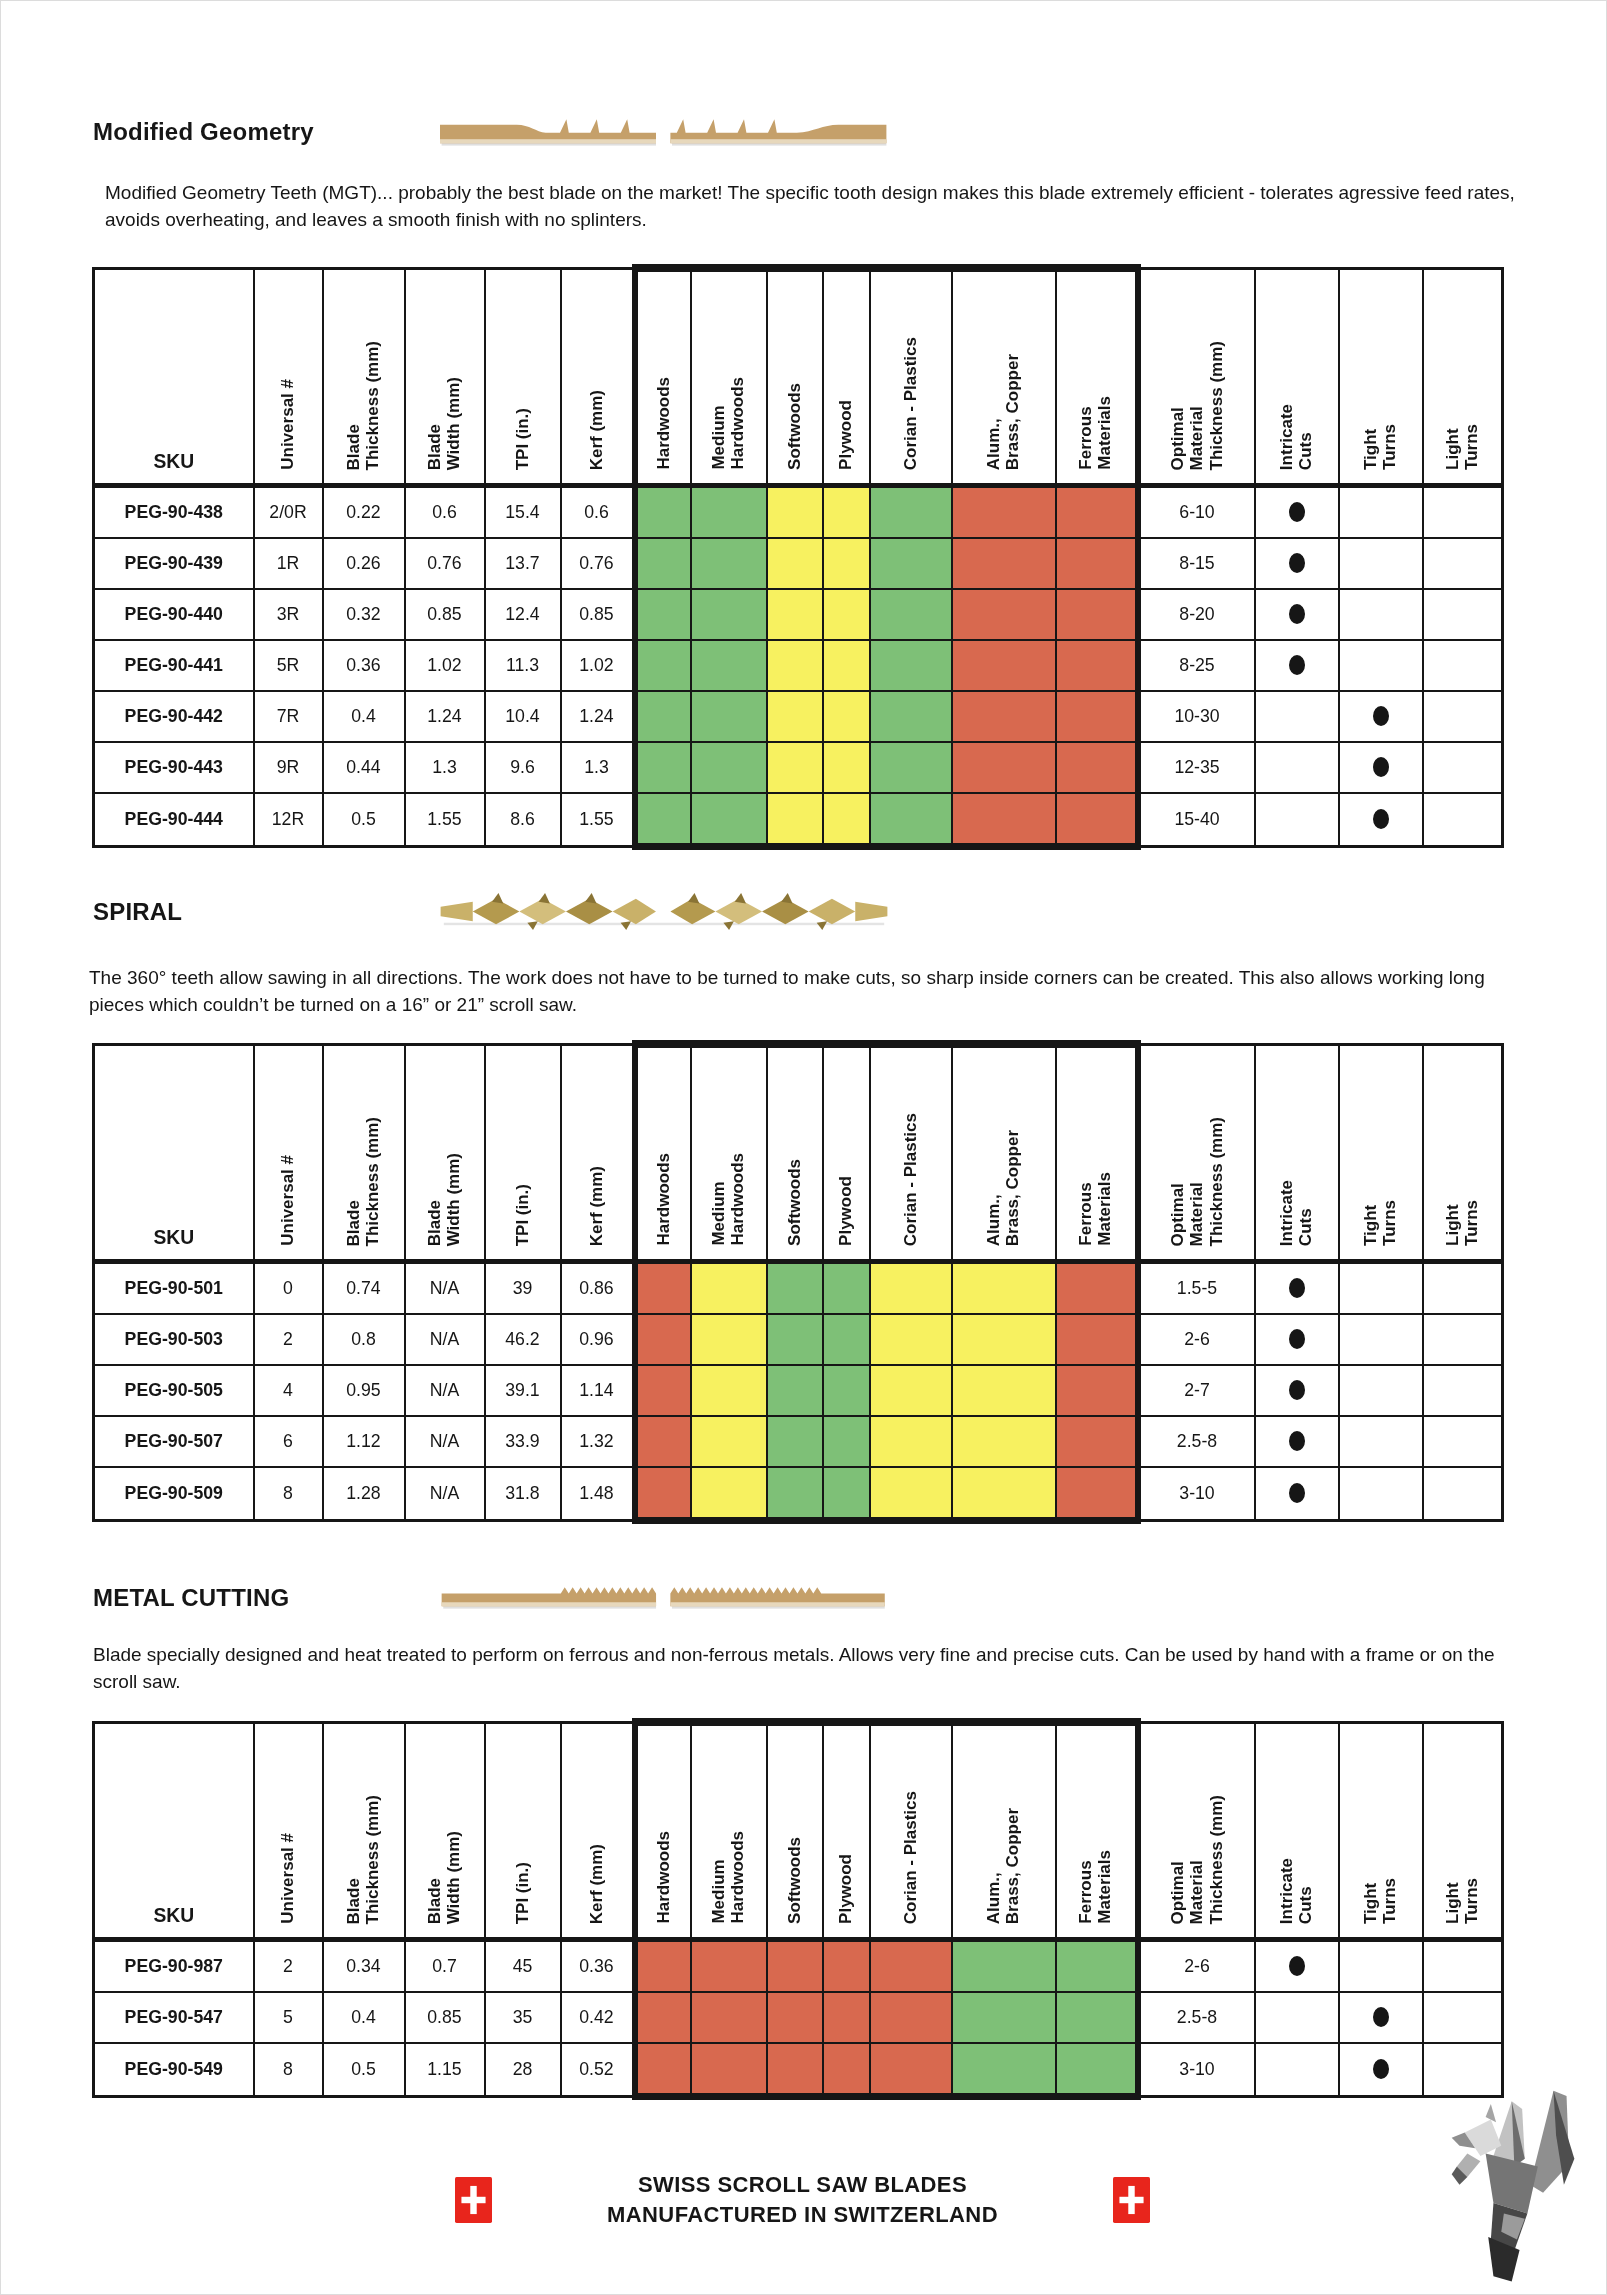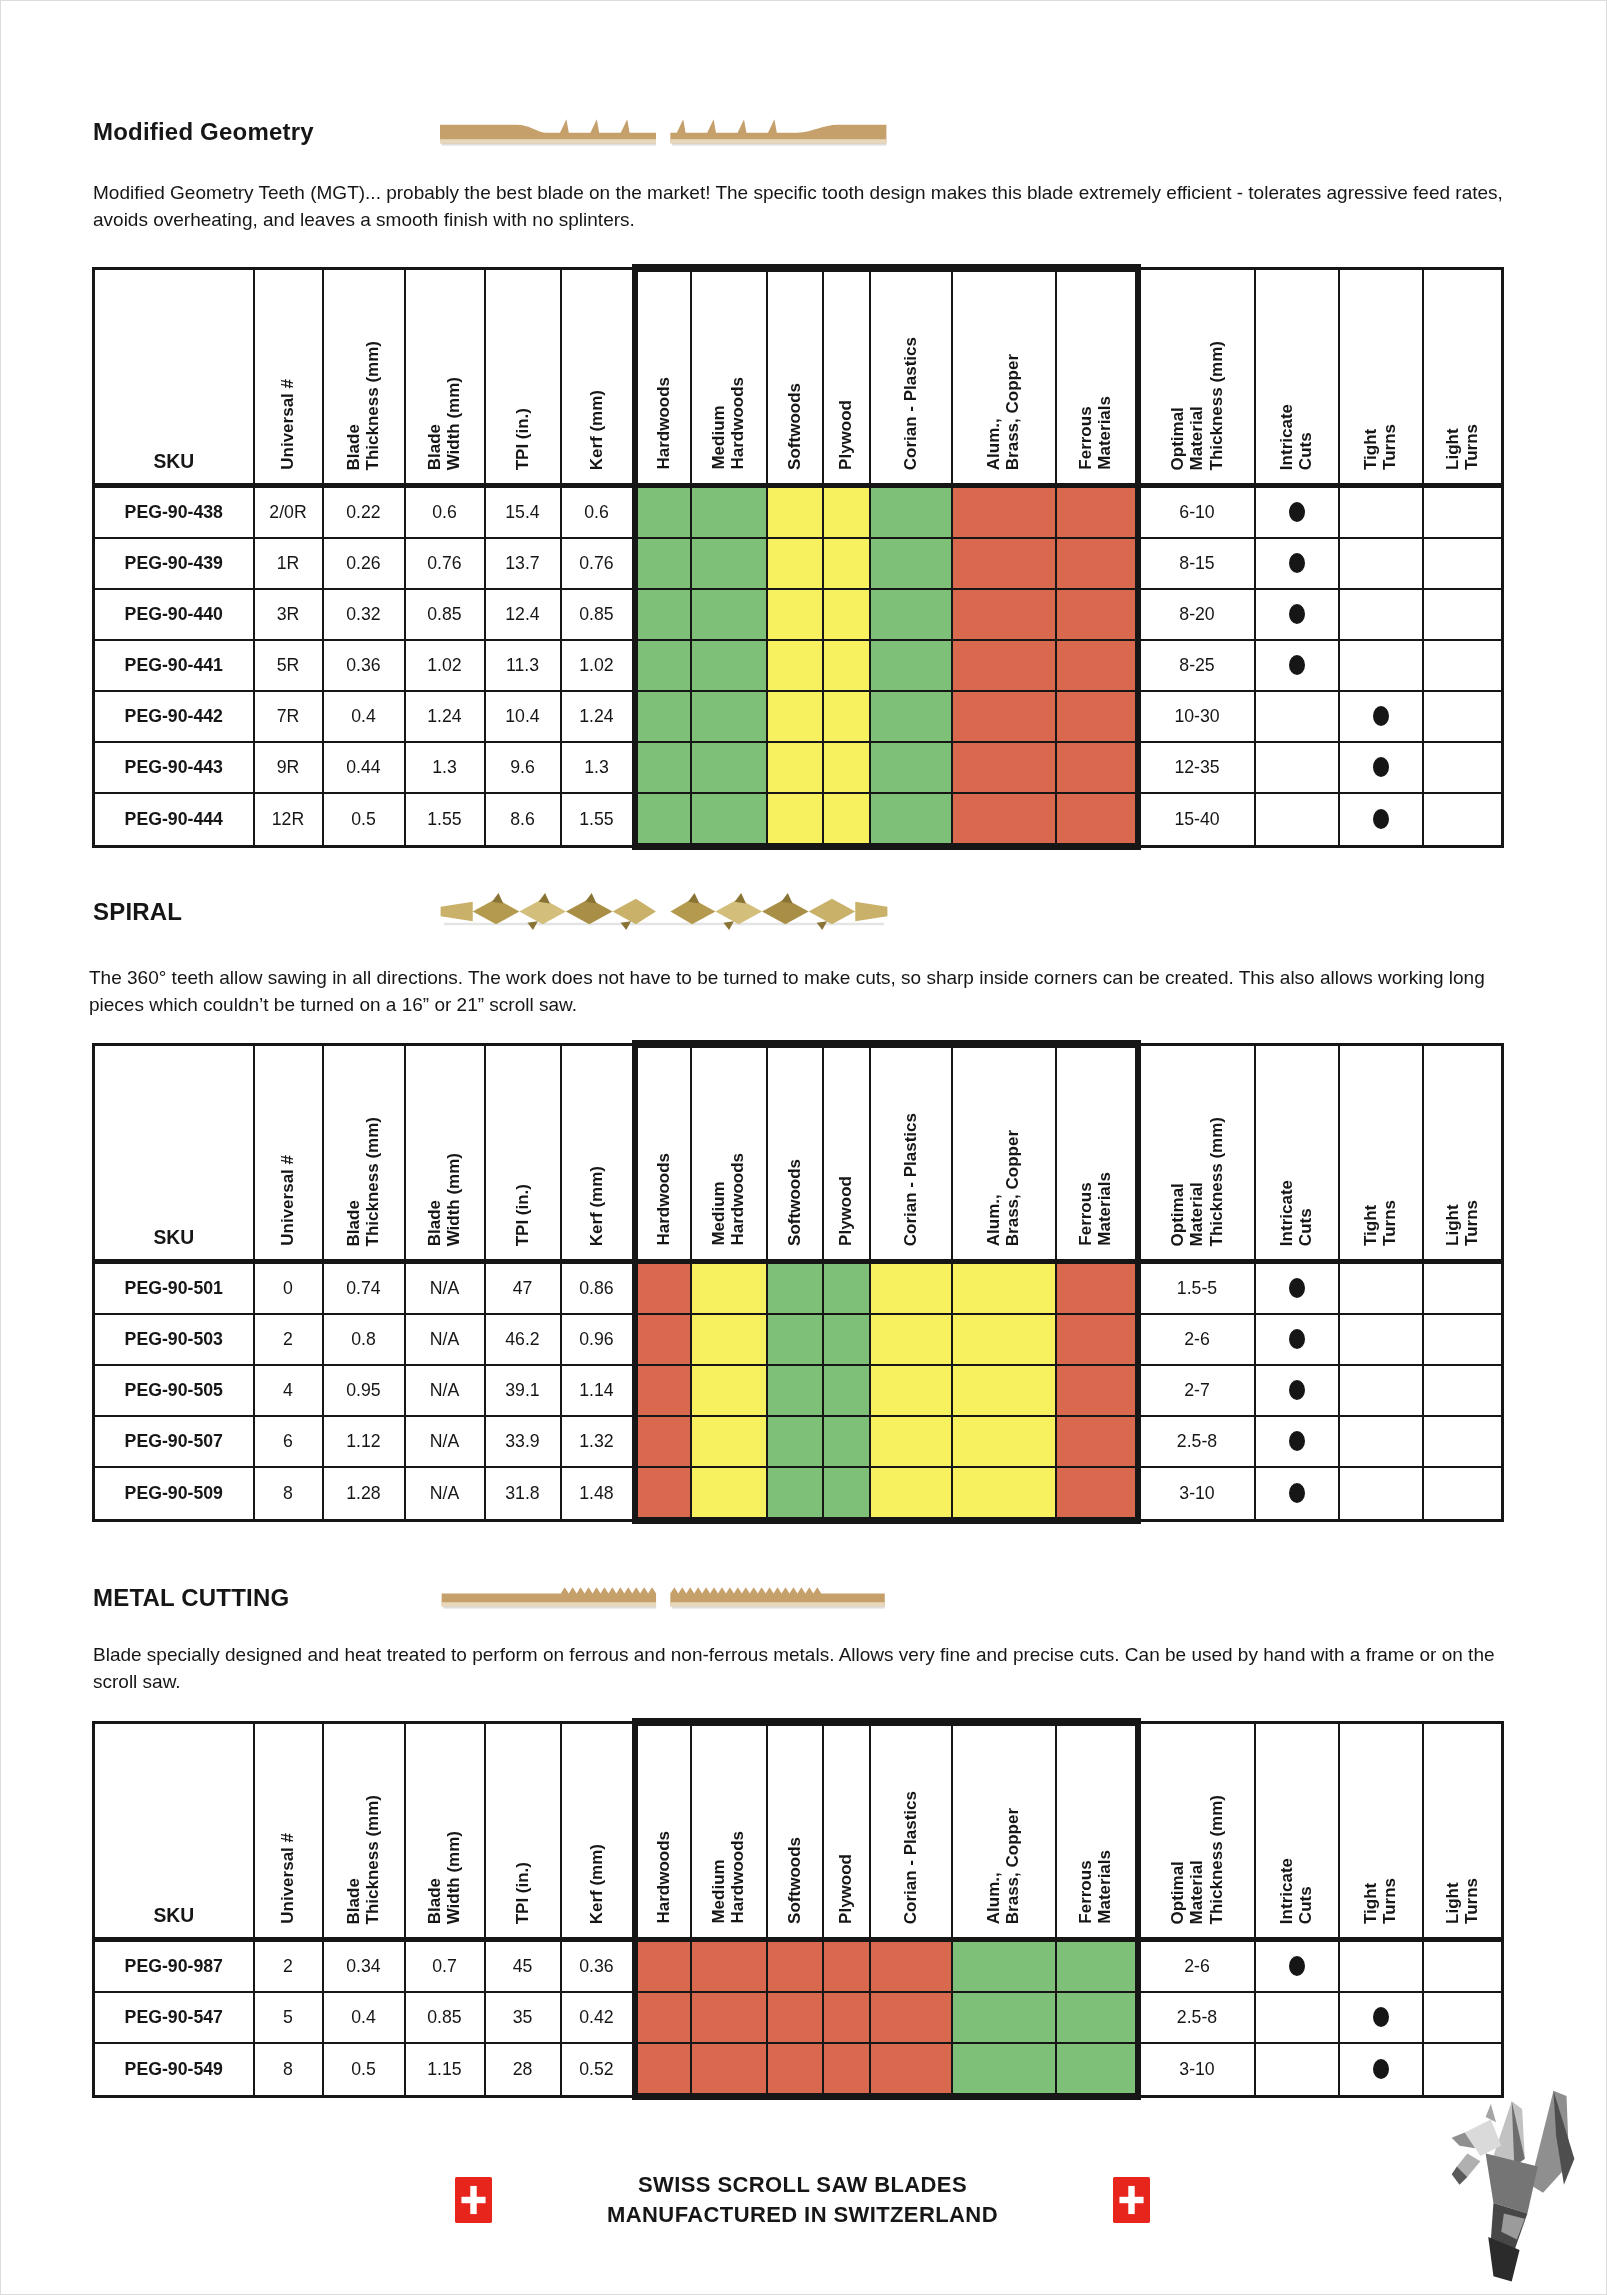--- a/index.html
+++ b/index.html
@@ -45,21 +45,21 @@
     <div class="sec-title">Modified Geometry</div>
     <svg class="blade-img" width="450" height="32" viewBox="0 0 560 40">
       <rect x="2" y="34" width="268" height="3" fill="#d7d7d7" opacity="0.8"></rect>
       <rect x="290" y="34" width="268" height="3" fill="#d7d7d7" opacity="0.8"></rect>
       <path d="M0,11 H96 C112,11 120,20 132,21 H150 L158,4 L161,21 H188 L196,4 L199,21 H226 L234,4 L237,21 H270 V34 H0 Z" fill="#C5A06A"></path>
       <path d="M288,21 H296 L304,4 L307,21 H334 L342,4 L345,21 H372 L380,4 L383,21 H410 L418,4 L421,21 H446 C468,20 478,11 498,11 H558 V34 H288 Z" fill="#C5A06A"></path>
       <rect x="0" y="29" width="270" height="5" fill="#E7D8BC"></rect>
       <rect x="288" y="29" width="270" height="5" fill="#E7D8BC"></rect>
     </svg>
   </div>
-  <div class="abs sec-desc" style="left:92px;top:178px;">Modified Geometry Teeth (MGT)... probably the best blade on the market! The specific tooth design makes this blade extremely efficient - tolerates agressive feed rates, avoids overheating, and leaves a smooth finish with no splinters.</div>
+  <div class="abs sec-desc" style="left:104px;top:178px;">Modified Geometry Teeth (MGT)... probably the best blade on the market! The specific tooth design makes this blade extremely efficient - tolerates agressive feed rates, avoids overheating, and leaves a smooth finish with no splinters.</div>
   <table class="spec abs" style="left:91px;top:263px;">
       <colgroup>
         <col style="width: 160px;">
         <col style="width: 69px;">
         <col style="width: 82px;">
         <col style="width: 80px;">
         <col style="width: 76px;">
         <col style="width: 74px;">
         <col style="width: 56px;">
         <col style="width: 76px;">
@@ -332,21 +332,21 @@
           <th><span class="vtext">Light
 Turns</span></th>
         </tr>
       </thead>
       <tbody>
         <tr>
           <td class="sku">PEG-90-501</td>
           <td>0</td>
           <td>0.74</td>
           <td>N/A</td>
-          <td>47</td>
+          <td>39</td>
           <td>0.86</td>
           <td class="grpL" style="background: rgb(216, 105, 79);"></td>
           <td style="background: rgb(247, 241, 96);"></td>
           <td style="background: rgb(126, 192, 119);"></td>
           <td style="background: rgb(126, 192, 119);"></td>
           <td style="background: rgb(247, 241, 96);"></td>
           <td style="background: rgb(247, 241, 96);"></td>
           <td class="grpR" style="background: rgb(216, 105, 79);"></td>
           <td>1.5-5</td>
           <td>

